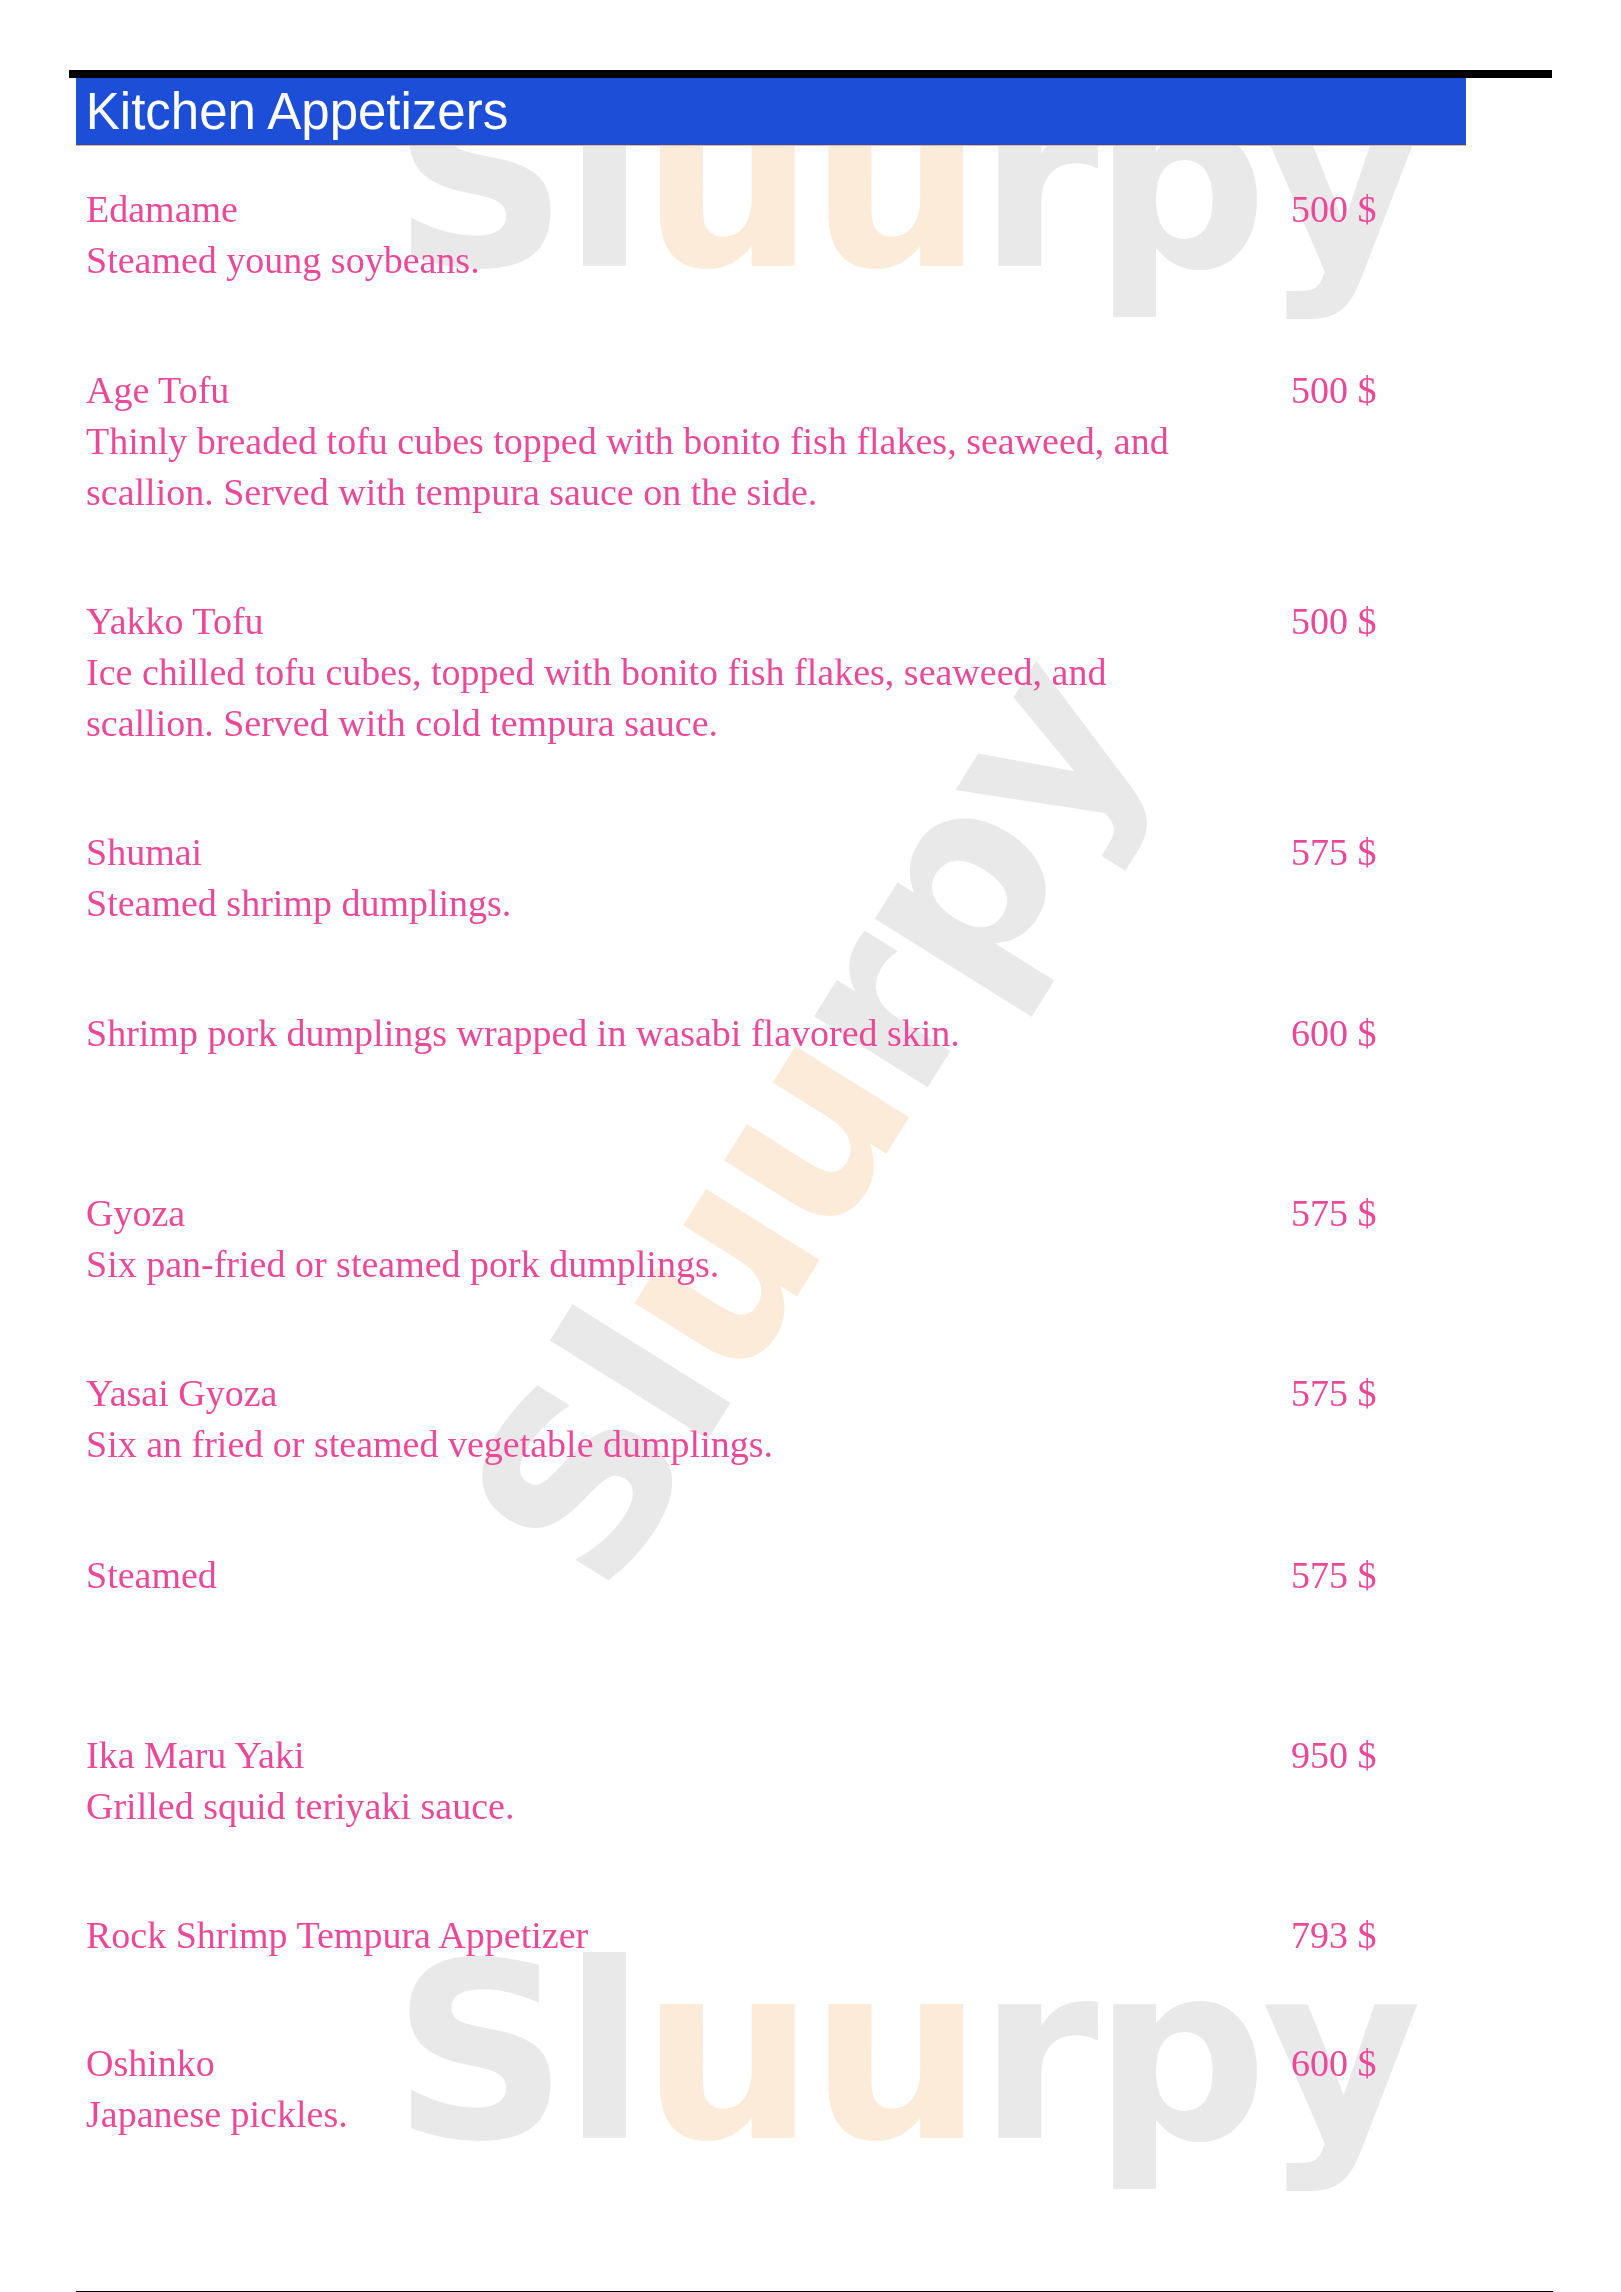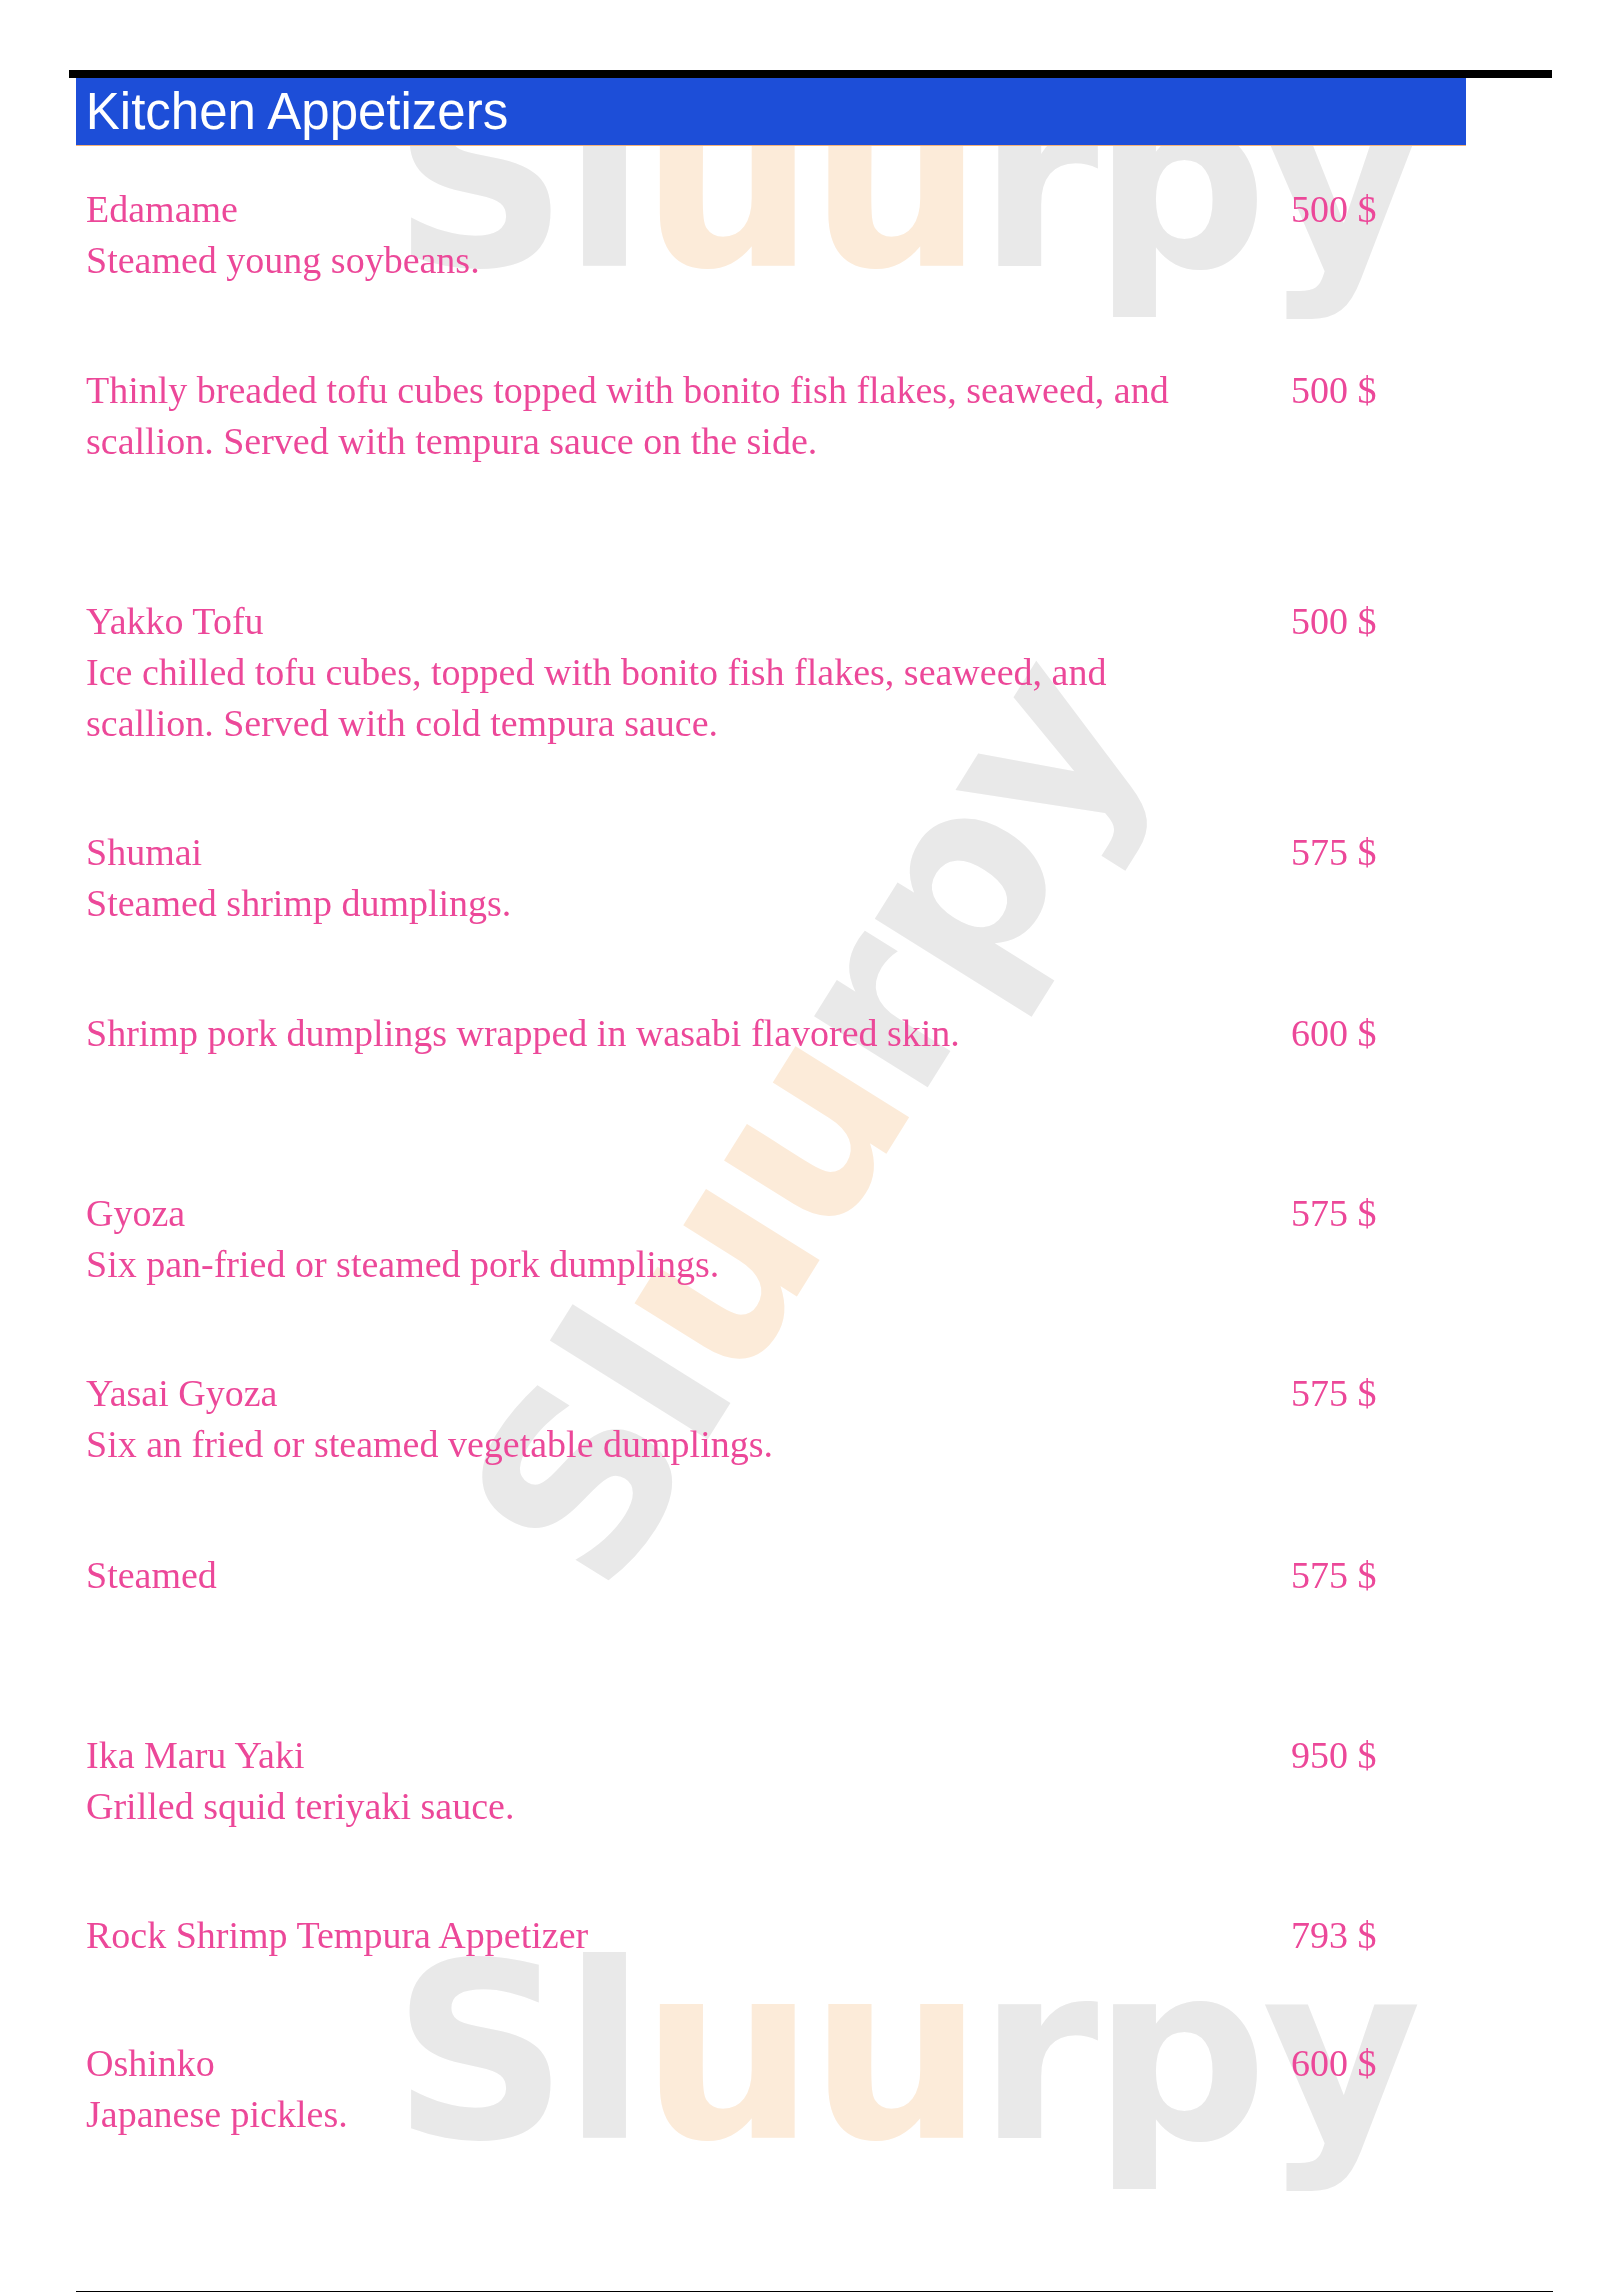--- a/index.html
+++ b/index.html
@@ -34,20 +34,21 @@
 <div class="section-header">
   <span class="section-title">Kitchen Appetizers</span>
 </div>
 
 <div class="item" style="top:184px">
   <span class="name">Edamame</span>
   <span class="desc">Steamed young soybeans.</span>
   <span class="price">500 $</span>
 </div>
 <div class="item" style="top:365px">
+  <span class="name">Age Tofu</span>
   <span class="desc">Thinly breaded tofu cubes topped with bonito fish flakes, seaweed, and scallion. Served with tempura sauce on the side.</span>
   <span class="price">500 $</span>
 </div>
 <div class="item" style="top:596px">
   <span class="name">Yakko Tofu</span>
   <span class="desc">Ice chilled tofu cubes, topped with bonito fish flakes, seaweed, and scallion. Served with cold tempura sauce.</span>
   <span class="price">500 $</span>
 </div>
 <div class="item" style="top:827px">
   <span class="name">Shumai</span>

